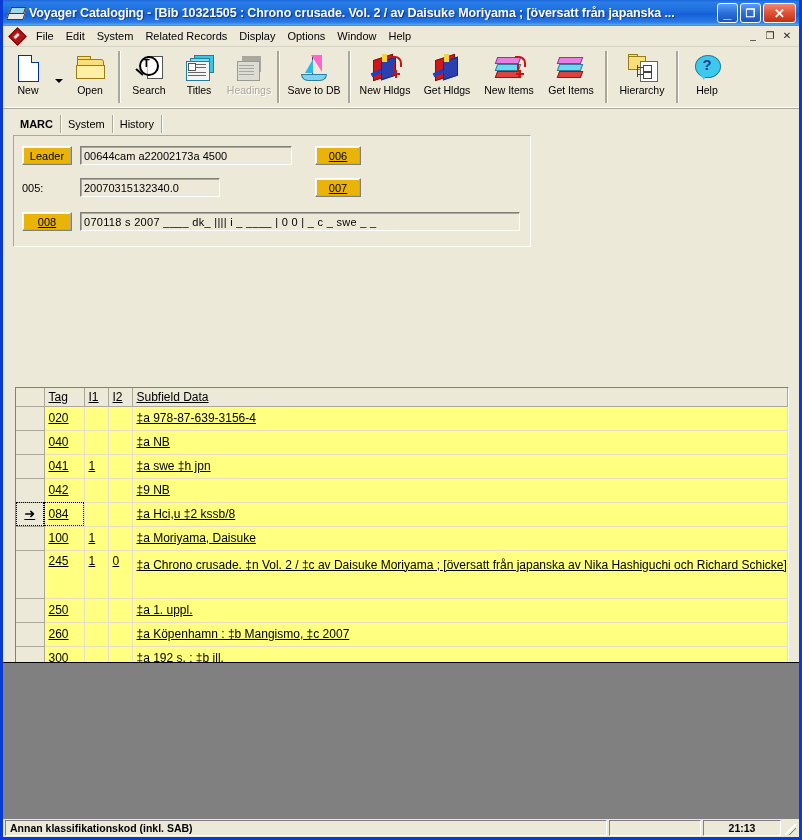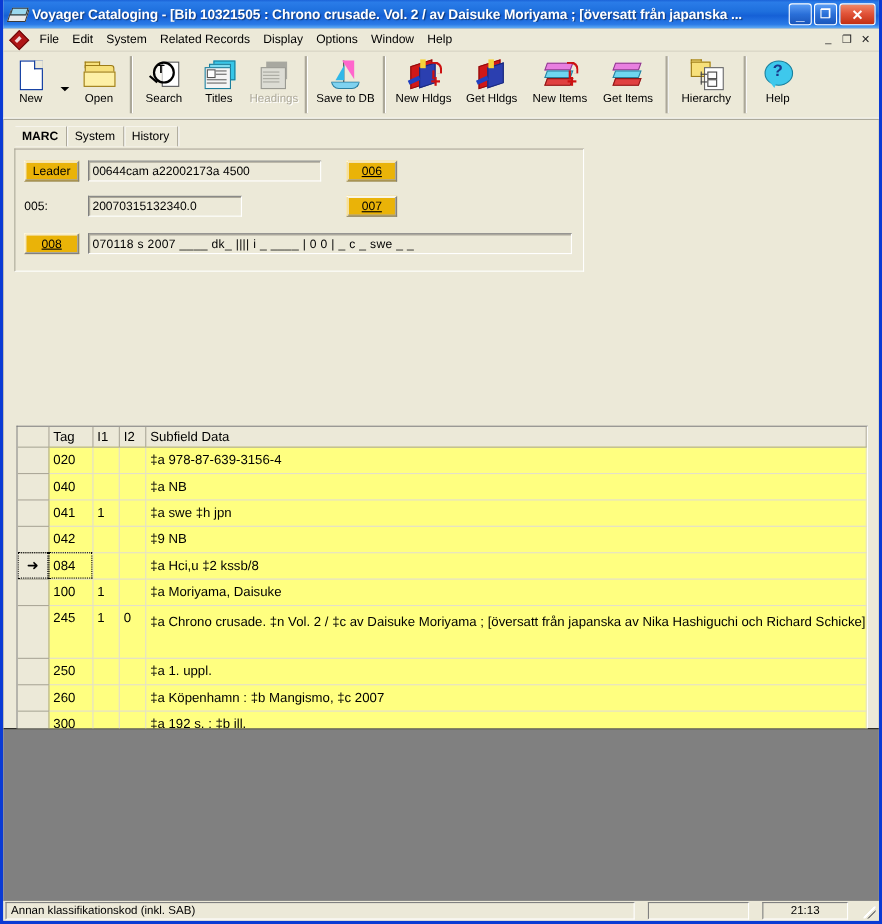--- a/index.html
+++ b/index.html
@@ -260,20 +260,21 @@
   .grid-wrap {
     position: absolute;
     left: 12px; top: 278px;
     width: 774px;
     height: 380px;
     border: 1px solid;
     border-color: #808080 #ffffff #ffffff #808080;
     box-sizing: border-box;
     background: #ece9d8;
     overflow: hidden;
+    text-decoration: underline;
   }
   table.marc {
     border-collapse: collapse;
     width: 100%;
     table-layout: fixed;
     font-size: 12px;
   }
   table.marc th {
     background: #ece9d8;
     font-weight: normal;
@@ -317,21 +318,22 @@
 
   
   .statusbar {
     flex: 0 0 18px;
     height: 18px;
     background: #ece9d8;
     display: flex;
     align-items: stretch;
     padding: 1px 2px;
     box-sizing: border-box;
-    gap: 12px;
+    gap: 2px;
+    font-weight: bold;
   }
   .sb-panel {
     border: 1px solid;
     border-color: #808080 #ffffff #ffffff #808080;
     font-size: 10.5px;
     display: flex;
     align-items: center;
     padding-left: 4px;
     box-sizing: border-box;
     color: #000;

